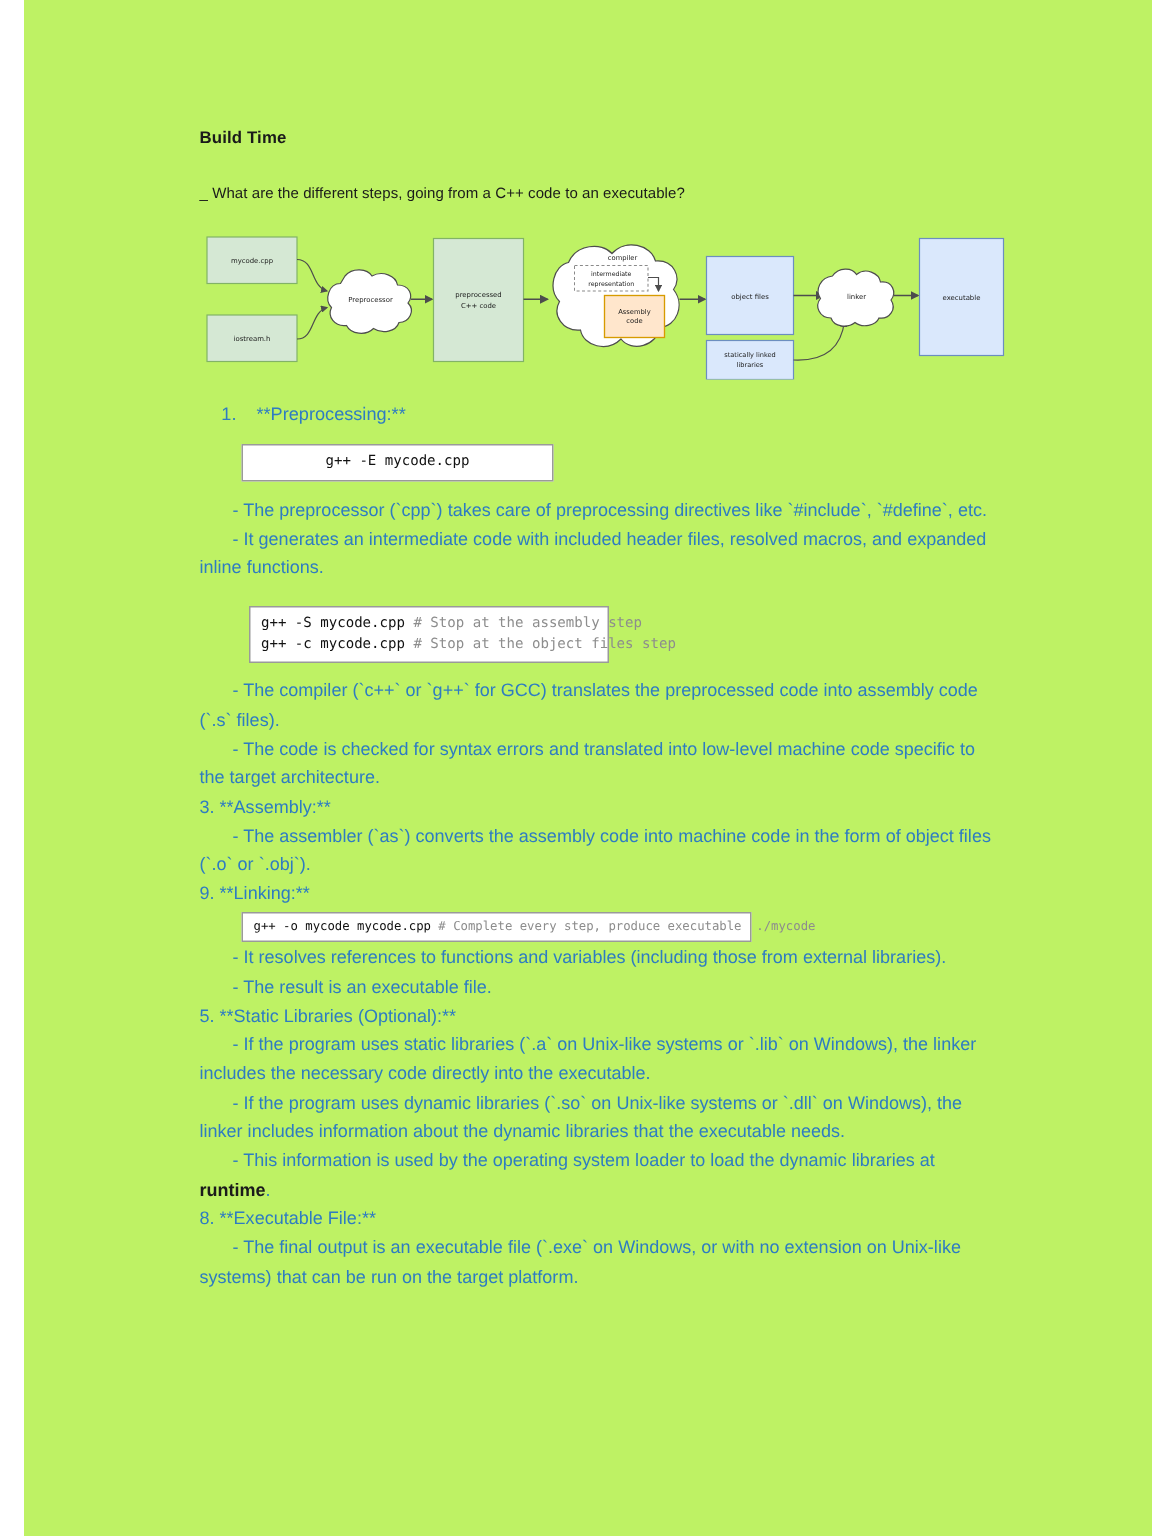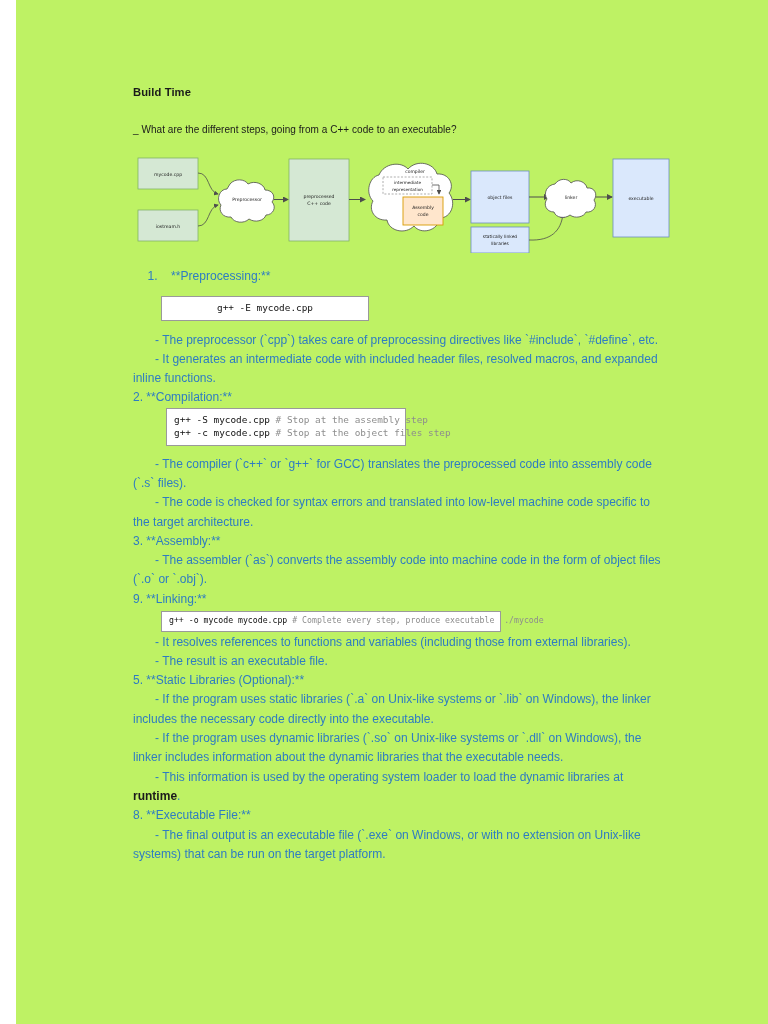--- a/index.html
+++ b/index.html
@@ -76,21 +76,21 @@
     font-family: "DejaVu Sans Mono", monospace;
     font-size: 9.4px;
     line-height: 13.5px;
     color: #111111;
     padding: 4px 7px 5px 7px;
     box-sizing: border-box;
     white-space: pre;
   }
   .code-box .cmt { color: #8d8d8d; }
   .code-1 { width: 208px; margin: 7px 0 10px 28px; text-align: center; }
-  .code-2 { width: 240px; margin: 0 0 9px 33px; text-align: right; }
+  .code-2 { width: 240px; margin: 16px 0 9px 33px; text-align: right; }
   .code-3 { width: 436px; margin: 0px 0 12px 33px; }
   .code-4 { width: 340px; margin: 2px 0 1px 28px; padding: 2px 7px 3px 7px; font-size: 8.2px; }
 
   
   .diagram {
     position: relative;
     width: 540px;
     height: 100px;
     margin: 10px 0 14px -2px;
   }
@@ -198,21 +198,20 @@
 
     <ol class="ol-first">
       <li>**Preprocessing:**</li>
     </ol>
 
     <div class="code-box code-1"><span>g++ -E mycode.cpp</span></div>
 
     <p class="para indent">- The preprocessor (`cpp`) takes care of preprocessing directives like `#include`, `#define`, etc.</p>
     <p class="para indent">- It generates an intermediate code with included header files, resolved macros, and expanded inline functions.</p>
 
-    <p class="para">2. **Compilation:**</p>
 
     <div class="code-box code-2"><span>g++ -S mycode.cpp </span><span class="cmt"># Stop at the assembly step</span>
 <span>g++ -c mycode.cpp </span><span class="cmt"># Stop at the object files step</span></div>
 
 
     <p class="para indent">- The compiler (`c++` or `g++` for GCC) translates the preprocessed code into assembly code (`.s` files).</p>
     <p class="para indent">- The code is checked for syntax errors and translated into low-level machine code specific to the target architecture.</p>
 
     <p class="para">3. **Assembly:**</p>
     <p class="para indent">- The assembler (`as`) converts the assembly code into machine code in the form of object files (`.o` or `.obj`).</p>

